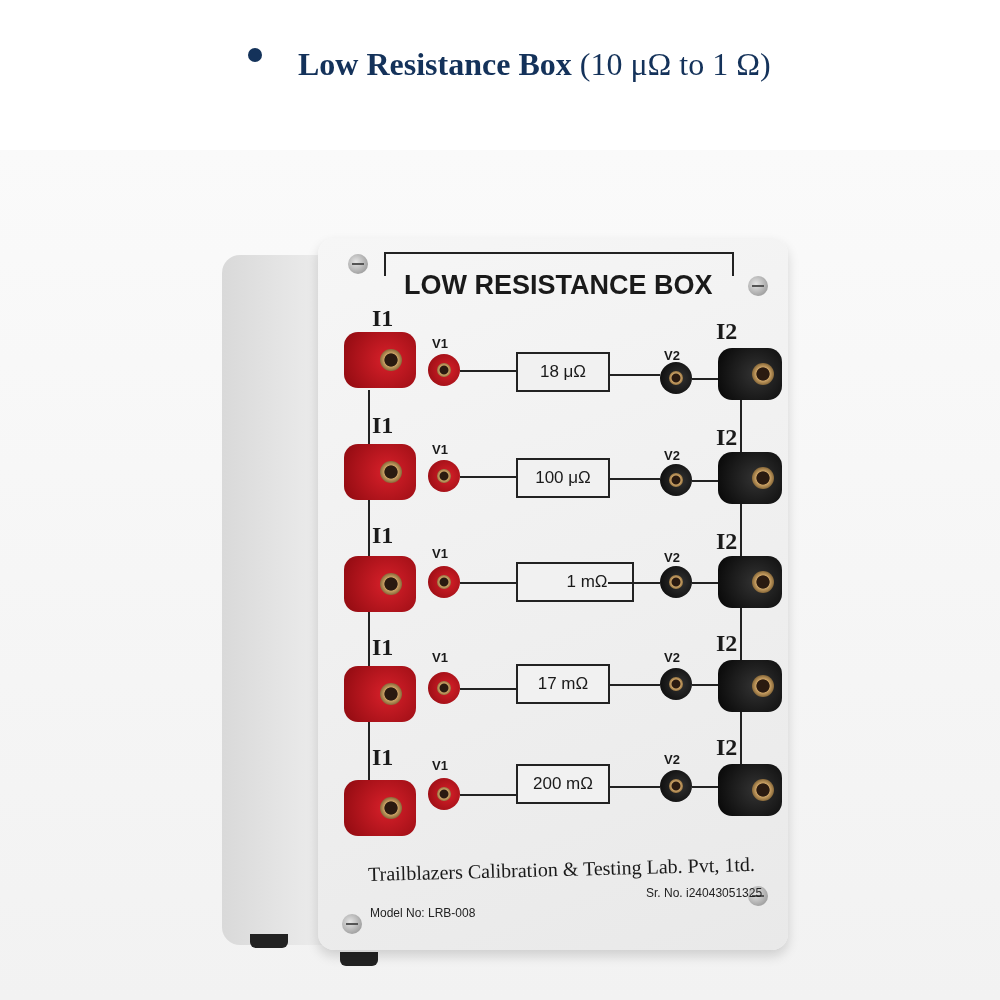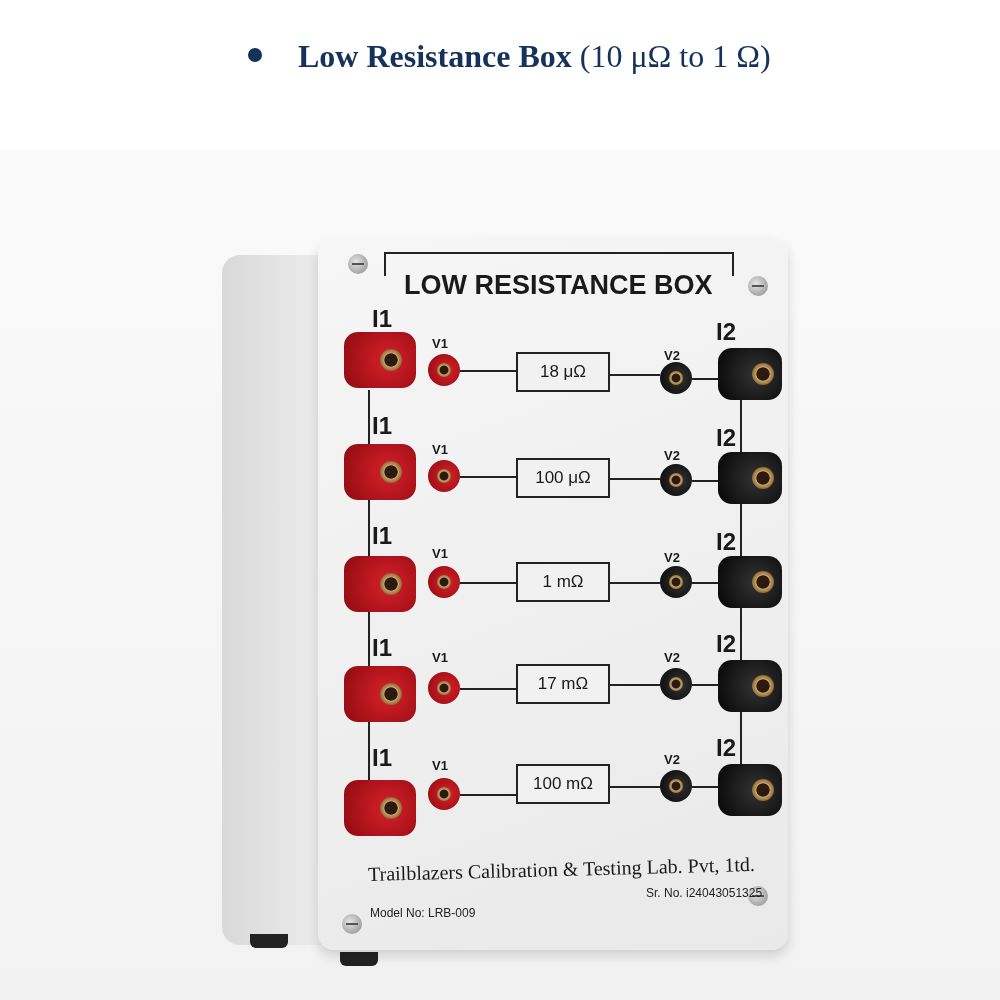--- a/index.html
+++ b/index.html
@@ -1,30 +1,30 @@
 <!DOCTYPE html>
 <html><head>
 <meta charset="utf-8">
 <style>
   html,body{margin:0;padding:0;}
   body{width:1000px;height:1000px;background:#ffffff;position:relative;overflow:hidden;font-family:"Liberation Sans",sans-serif;}
   .heading{position:absolute;left:240px;top:28px;width:560px;font-family:"Liberation Serif",serif;color:#14325a;font-size:32px;line-height:56px;}
   .bullet{position:absolute;left:8px;top:20px;width:14px;height:14px;border-radius:50%;background:#14325a;}
-  .heading-text{position:absolute;left:58px;top:0;width:500px;}
+  .heading-text{position:absolute;left:58px;top:8px;width:500px;}
   .heading-text b{font-weight:bold;}
   .scene{position:absolute;left:0;top:150px;width:1000px;height:850px;background:linear-gradient(#fafafa,#f2f2f2);}
   .box-side{position:absolute;left:222px;top:255px;width:110px;height:690px;background:linear-gradient(90deg,#d9d9d9,#eeeeee);border-radius:18px 0 0 18px;}
   .box-front{position:absolute;left:318px;top:238px;width:470px;height:712px;background:linear-gradient(160deg,#f6f6f6,#e9e9e9);border-radius:16px;box-shadow:0 6px 12px rgba(0,0,0,0.15);}
   .foot{position:absolute;width:38px;height:14px;background:#222;border-radius:0 0 6px 6px;}
   .screw{position:absolute;width:20px;height:20px;border-radius:50%;background:radial-gradient(circle at 40% 40%,#e5e5e5,#888);}
   .screw::after{content:"";position:absolute;left:4px;top:9px;width:12px;height:2px;background:#555;}
   .title-frame{position:absolute;left:384px;top:252px;width:346px;height:22px;border-top:2px solid #222;border-left:2px solid #222;border-right:2px solid #222;}
   .title{position:absolute;left:404px;top:270px;font-weight:bold;font-size:27px;color:#1a1a1a;}
   .label{position:absolute;font-weight:bold;color:#1a1a1a;}
-  .lbl-i{font-size:24px;}
+  .lbl-i{font-size:24px;font-family:Liberation Serif, serif;}
   .lbl-v{font-size:13px;}
   .post-red{position:absolute;width:72px;height:56px;border-radius:14px;background:radial-gradient(circle at 60% 50%,#d8202a,#8e0a10);}
   .post-black{position:absolute;width:64px;height:52px;border-radius:14px;background:radial-gradient(circle at 60% 50%,#333,#050505);}
   .hole{position:absolute;width:22px;height:22px;border-radius:50%;background:radial-gradient(circle,#2a1a10 40%,#c9a064 45%,#8a6a3a 70%);}
   .jack-red{position:absolute;width:32px;height:32px;border-radius:50%;background:radial-gradient(circle at 60% 50%,#d8202a,#8e0a10);}
   .jack-black{position:absolute;width:32px;height:32px;border-radius:50%;background:radial-gradient(circle at 60% 50%,#333,#050505);}
   .jack-hole{position:absolute;left:9px;top:9px;width:14px;height:14px;border-radius:50%;background:radial-gradient(circle,#2a1a10 40%,#c9a064 50%,#8a6a3a 75%);}
   .wire{position:absolute;height:2px;background:#222;}
   .vwire{position:absolute;width:2px;background:#222;}
   .resistor{position:absolute;width:90px;height:36px;border:2px solid #222;background:#f1f1f1;font-size:17px;color:#1a1a1a;display:flex;align-items:center;justify-content:center;}
@@ -102,21 +102,21 @@
 
 <div class="label lbl-i" style="left:372px;top:522px;">I1</div>
 <div class="post-red" style="left:344px;top:556px;">
     <div class="hole" style="left:36px;top:17px;"></div>
   </div>
 <div class="label lbl-v" style="left:432px;top:546px;">V1</div>
 <div class="jack-red" style="left:428px;top:566px;">
     <div class="jack-hole"></div>
   </div>
 <div class="wire" style="left:460px;top:582px;width:58px;"></div>
-<div class="resistor" style="left:516px;top:562px;">1 mΩ</div>
+<div class="resistor" style="left:516px;top:562px;padding-left:24px;">1 mΩ</div>
 <div class="wire" style="left:608px;top:582px;width:52px;"></div>
 <div class="label lbl-v" style="left:664px;top:550px;">V2</div>
 <div class="jack-black" style="left:660px;top:566px;">
     <div class="jack-hole"></div>
   </div>
 <div class="wire" style="left:692px;top:582px;width:28px;"></div>
 <div class="label lbl-i" style="left:716px;top:528px;">I2</div>
 <div class="post-black" style="left:718px;top:556px;">
     <div class="hole" style="left:34px;top:15px;"></div>
   </div>
@@ -144,27 +144,27 @@
 
 <div class="label lbl-i" style="left:372px;top:744px;">I1</div>
 <div class="post-red" style="left:344px;top:780px;">
     <div class="hole" style="left:36px;top:17px;"></div>
   </div>
 <div class="label lbl-v" style="left:432px;top:758px;">V1</div>
 <div class="jack-red" style="left:428px;top:778px;">
     <div class="jack-hole"></div>
   </div>
 <div class="wire" style="left:460px;top:794px;width:58px;"></div>
-<div class="resistor" style="left:516px;top:764px;">100 mΩ</div>
+<div class="resistor" style="left:516px;top:764px;">200 mΩ</div>
 <div class="wire" style="left:608px;top:786px;width:52px;"></div>
 <div class="label lbl-v" style="left:664px;top:752px;">V2</div>
 <div class="jack-black" style="left:660px;top:770px;">
     <div class="jack-hole"></div>
   </div>
 <div class="wire" style="left:692px;top:786px;width:28px;"></div>
 <div class="label lbl-i" style="left:716px;top:734px;">I2</div>
 <div class="post-black" style="left:718px;top:764px;">
     <div class="hole" style="left:34px;top:15px;"></div>
   </div>
 
 <div class="company">Trailblazers Calibration &amp; Testing Lab. Pvt, 1td.</div>
-<div class="model">Model No: LRB-009</div>
+<div class="model">Model No: LRB-008</div>
 <div class="serial">Sr. No. i24043051325</div>
 
 </body></html>

